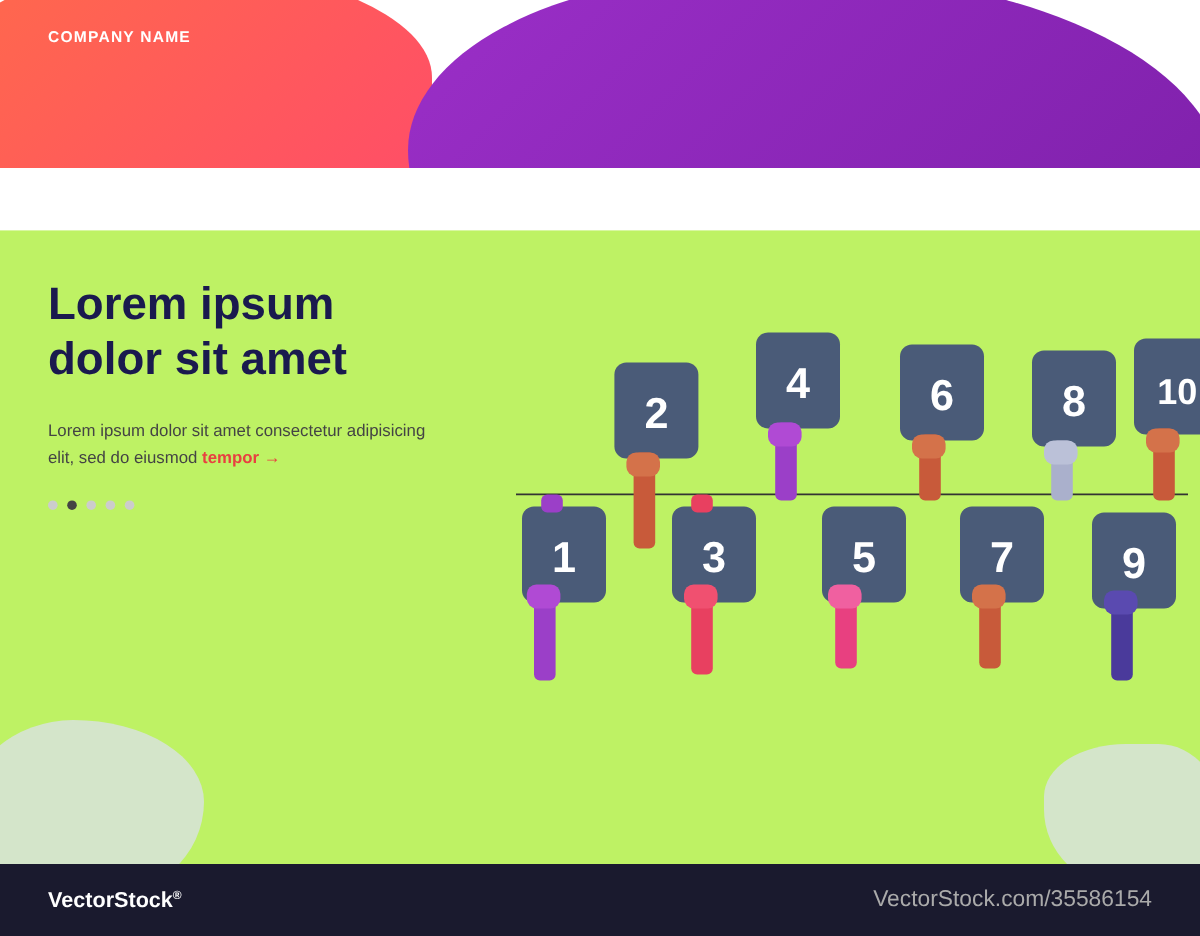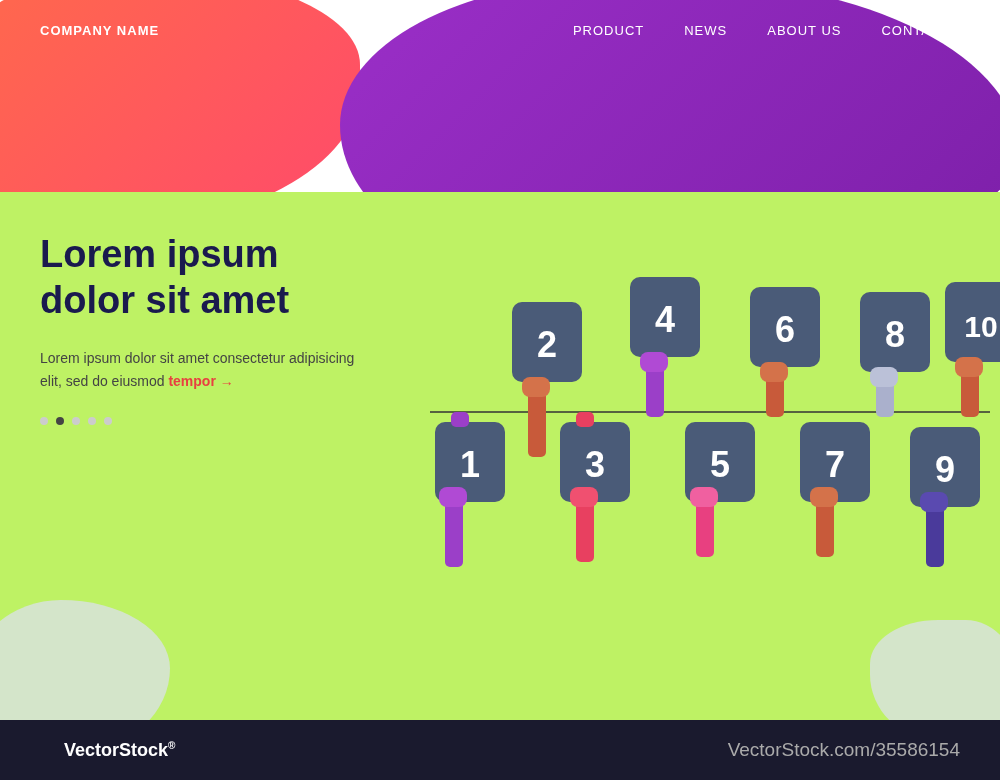--- a/index.html
+++ b/index.html
@@ -2,21 +2,21 @@
 <html><head>
   <meta charset="utf-8">
   <style>
     * { margin: 0; padding: 0; box-sizing: border-box; }
     body { width: 1000px; height: 780px; overflow: hidden; font-family: 'Arial', sans-serif; background: #fff; }
 
     
     .header {
       position: absolute;
       top: 0; left: 0; right: 0;
-      height: 192px;
+      height: 140px;
       overflow: hidden;
     }
 
     
     .bg-orange-blob {
       position: absolute;
       top: -30px; left: -60px;
       width: 420px;
       height: 260px;
       background: linear-gradient(135deg, #ff6b4a, #ff4a6b);
@@ -175,46 +175,39 @@
       display: flex;
       align-items: center;
       justify-content: space-between;
       padding: 0 40px;
     }
 
     .footer-brand {
       color: #fff;
       font-size: 18px;
       font-weight: 700;
-      margin-left: 24px;
     }
 
     .footer-brand sup {
       font-size: 10px;
     }
 
     .footer-url {
       color: #aaa;
       font-size: 19px;
     }
   </style>
 </head>
 <body>
 
 <div class="header">
   <div class="bg-orange-blob"></div>
   <div class="bg-purple-blob"></div>
   <div class="header-content">
     <span class="company-name">COMPANY NAME</span>
-    <nav class="nav-links">
-      <span class="nav-link">PRODUCT</span>
-      <span class="nav-link">NEWS</span>
-      <span class="nav-link">ABOUT US</span>
-      <span class="nav-link">CONTACTS</span>
-    </nav>
   </div>
 </div>
 
 <div class="main-content">
 
   <div class="left-section">
     <h1 class="hero-title">Lorem ipsum dolor sit amet</h1>
     <p class="hero-body">
       <span>Lorem ipsum dolor sit amet consectetur adipisicing elit, sed do eiusmod</span>
       <span class="highlight arrow-link"> <span>tempor</span> <span>→</span></span>

